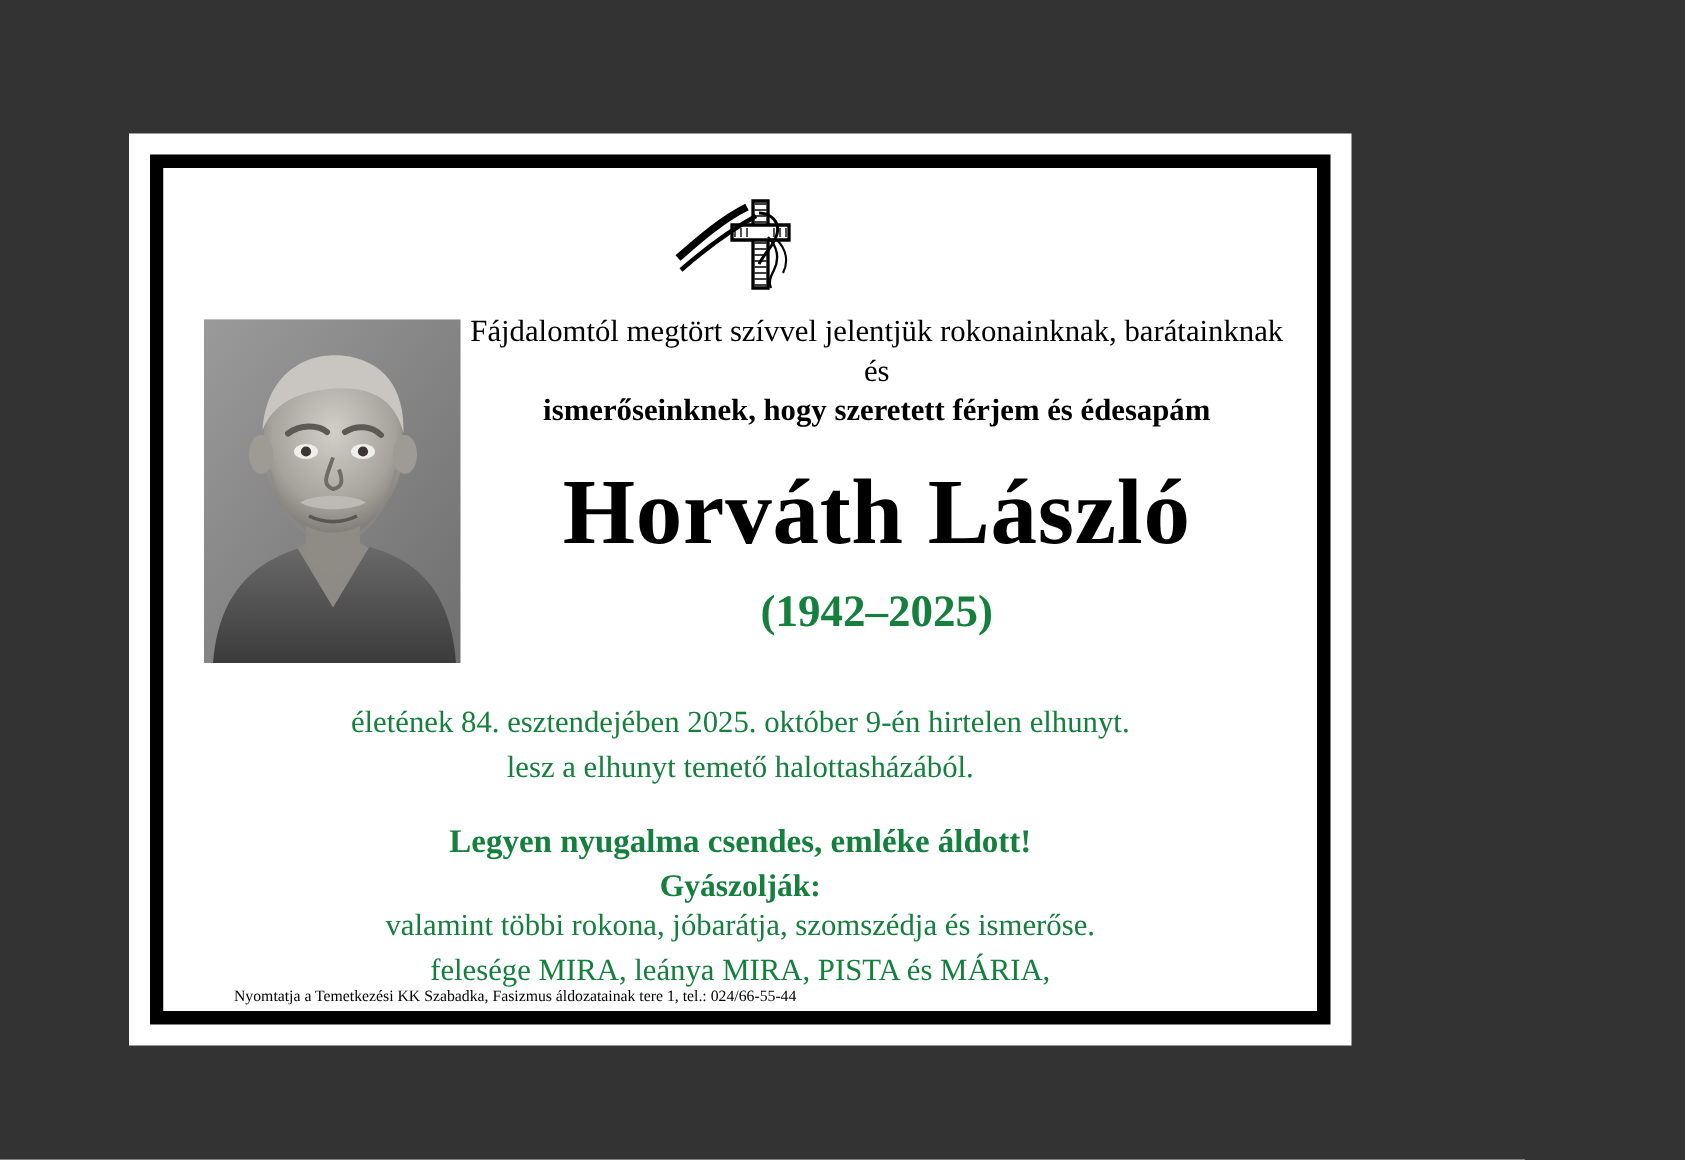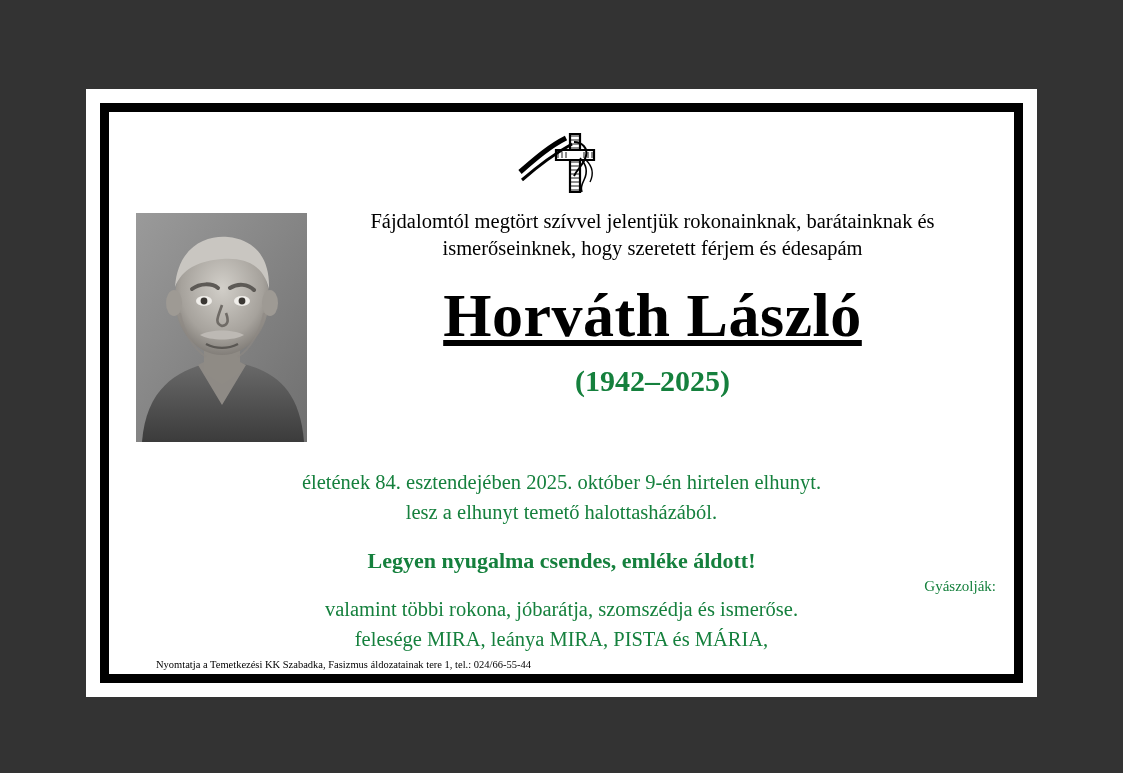--- a/index.html
+++ b/index.html
@@ -19,21 +19,21 @@
     width: 1123px;
     height: 773px;
     background: #333333;
   }
 
   
   .notice-outer {
     position: absolute;
     left: 86px;
     top: 89px;
-    width: 951px;
+    width: 815px;
     height: 608px;
     background: #ffffff;
     box-sizing: border-box;
     padding: 0;
   }
 
   
   .notice-border {
     position: absolute;
     left: 14px;
@@ -85,30 +85,29 @@
     top: 96px;
     text-align: center;
   }
 
   .intro {
     font-size: 20.5px;
     line-height: 1.30;
     color: #000;
     margin: 0 4px;
   }
-  .intro .l2 { display: block; }
+  .intro .l2 { display: block; font-weight: bold; }
 
   .name {
     font-size: 62px;
     font-weight: bold;
     letter-spacing: 0.5px;
     margin-top: 22px;
     line-height: 1.05;
     color: #000;
-    text-decoration: underline;
   }
 
   .years {
     font-size: 30px;
     font-weight: bold;
     margin-top: 16px;
     color: #15803d;
   }
 
   
@@ -125,25 +124,24 @@
     line-height: 1.46;
     display: block;
   }
   .blessing {
     font-size: 22px;
     font-weight: bold;
     margin-top: 20px;
     display: block;
   }
   .mourners-title {
-    font-size: 15px;
-    font-weight: normal;
+    font-size: 21px;
+    font-weight: bold;
     margin-top: 4px;
     display: block;
-    text-align: right;
   }
   .mourner-line {
     font-size: 20.5px;
     line-height: 1.46;
     display: block;
   }
 
   .printer {
     position: absolute;
     left: 6px;

